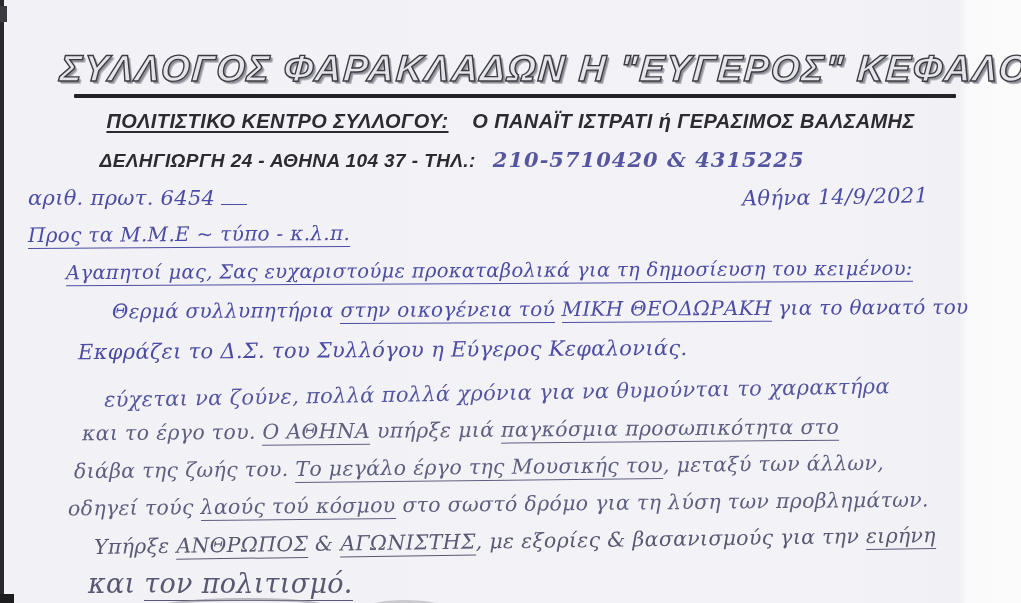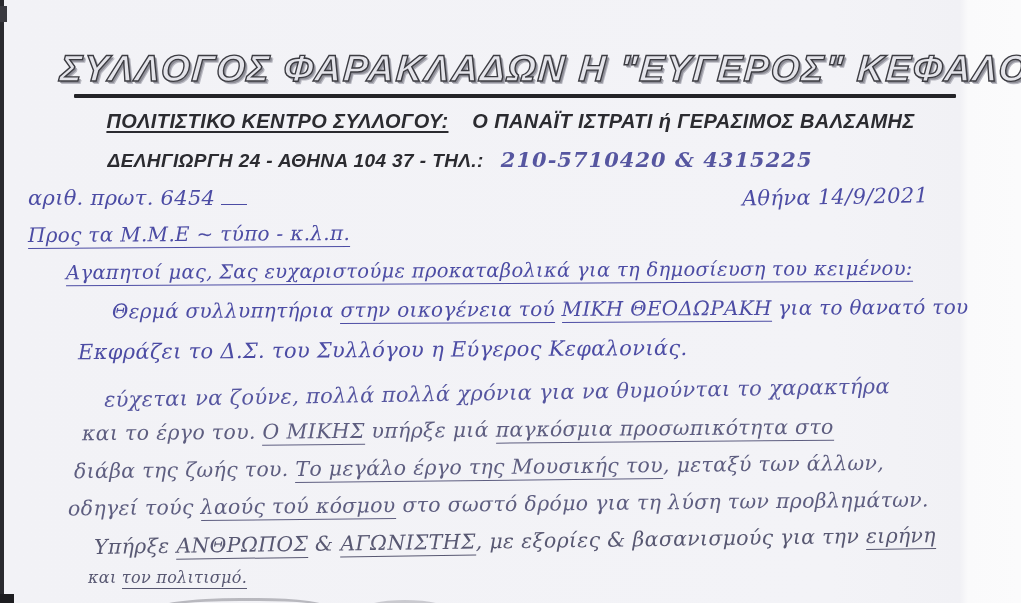--- a/index.html
+++ b/index.html
@@ -21,21 +21,21 @@
     text-shadow:2px 2px 0 #8f8f98, 3px 3px 0 #b9b9c2;
     transform:skewX(-4deg);
   }
   .title-rule{position:absolute;top:94px;left:74px;width:882px;height:4px;background:#232327;border-radius:1px;}
   .lh-line2{
     position:absolute;top:110px;left:0;width:1021px;text-align:center;
     font-weight:bold;font-style:italic;font-size:20px;color:#2b2b30;white-space:nowrap;letter-spacing:.4px;
   }
   .lh-line2 .ul{text-decoration:underline;text-underline-offset:3px;}
   .lh-line3{
-    position:absolute;top:147px;left:8px;width:904px;text-align:center;
+    position:absolute;top:147px;left:0;width:904px;text-align:center;
     font-weight:bold;font-style:italic;font-size:19px;color:#2b2b30;white-space:nowrap;letter-spacing:.4px;
   }
   .lh-web{
     position:absolute;top:190px;left:268px;
     font-weight:bold;font-style:italic;font-size:19px;color:#2b2b30;white-space:nowrap;letter-spacing:.2px;
   }
   
   .hw{
     font-family:"DejaVu Serif","Liberation Serif",serif;
     font-style:italic;font-size:20px;white-space:nowrap;letter-spacing:.3px;
@@ -96,35 +96,35 @@
 
   <div class="hw ink-blue line" style="top:338px;left:78px;font-size:21px;transform:rotate(-0.4deg);">
     <span>Εκφράζει το Δ.Σ. του Συλλόγου η Εύγερος Κεφαλονιάς.</span>
   </div>
 
   <div class="hw ink-blue2 line" style="top:381px;left:104px;font-size:21px;transform:rotate(-1deg);">
     <span>εύχεται να ζούνε, πολλά πολλά χρόνια για να θυμούνται το χαρακτήρα</span>
   </div>
 
   <div class="hw ink-gray line" style="top:418px;left:82px;font-size:20.5px;transform:rotate(-0.5deg);">
-    <span>και το έργο του. </span><span class="u">Ο ΜΙΚΗΣ</span><span> υπήρξε μιά </span><span class="u">παγκόσμια προσωπικότητα στο</span>
+    <span>και το έργο του. </span><span class="u">Ο ΑΘΗΝΑ</span><span> υπήρξε μιά </span><span class="u">παγκόσμια προσωπικότητα στο</span>
   </div>
 
   <div class="hw ink-gray line" style="top:455px;left:74px;font-size:20.5px;transform:rotate(-0.6deg);">
     <span>διάβα της ζωής του. </span><span class="u">Το μεγάλο έργο της Μουσικής του</span><span>, μεταξύ των άλλων,</span>
   </div>
 
   <div class="hw ink-gray line" style="top:492px;left:68px;font-size:20.5px;transform:rotate(-0.6deg);">
     <span>οδηγεί τούς </span><span class="u">λαούς τού κόσμου</span><span> στο σωστό δρόμο για τη λύση των προβλημάτων.</span>
   </div>
 
   <div class="hw ink-gray2 line" style="top:529px;left:94px;font-size:20.5px;transform:rotate(-0.8deg);">
     <span>Υπήρξε </span><span class="u">ΑΝΘΡΩΠΟΣ</span><span> &amp; </span><span class="u">ΑΓΩΝΙΣΤΗΣ</span><span>, με εξορίες &amp; βασανισμούς για την </span><span class="u">ειρήνη</span>
   </div>
 
-  <div class="hw ink-gray2 line" style="top:568px;left:88px;font-size:16px;">
+  <div class="hw ink-gray2 line" style="top:568px;left:88px;font-size:27px;">
     <span>και </span><span class="u">τον πολιτισμό.</span>
   </div>
 
   <div class="cutoff"></div>
   <div class="cutoff2"></div>
 
 </div>
 
 </body></html>

